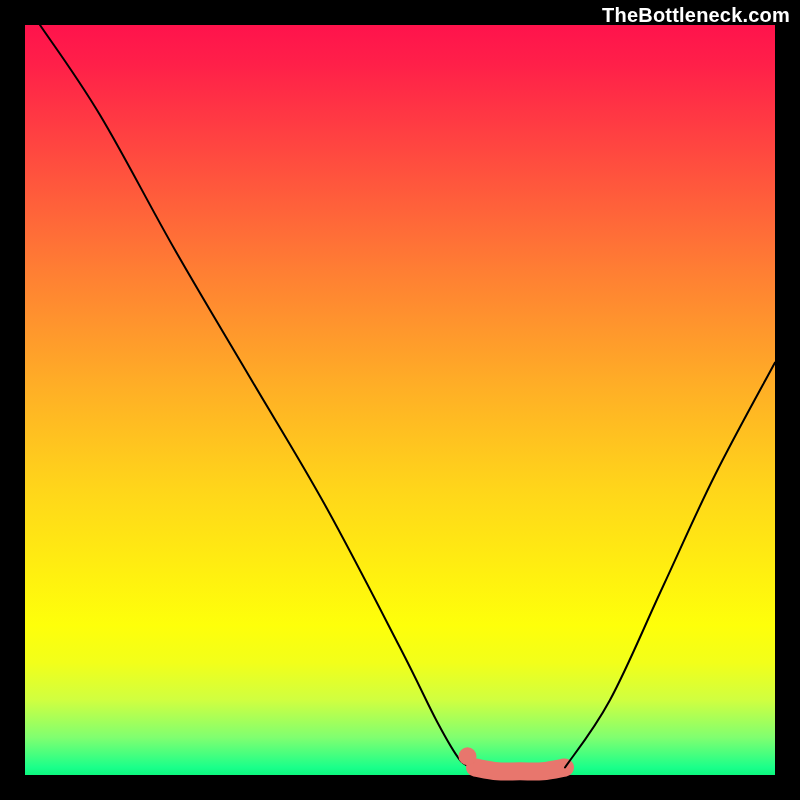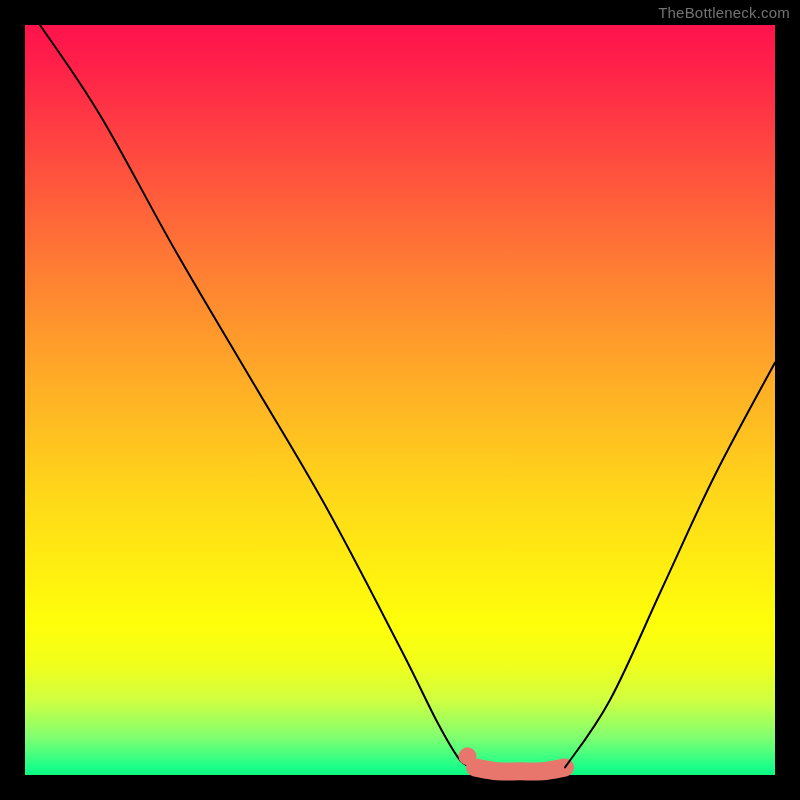--- a/index.html
+++ b/index.html
@@ -14,23 +14,23 @@
   .frame {
     position: relative;
     width: 800px;
     height: 800px;
     background: #000;
   }
   .attribution {
     position: absolute;
     top: 4px;
     right: 10px;
-    color: #737373;
-    font-size: 15px;
-    font-weight: normal;
+    color: #ffffff;
+    font-size: 20px;
+    font-weight: bold;
     letter-spacing: 0.2px;
     z-index: 10;
   }
   .plot-wrap {
     position: absolute;
     left: 25px;
     top: 25px;
     width: 750px;
     height: 750px;
   }

